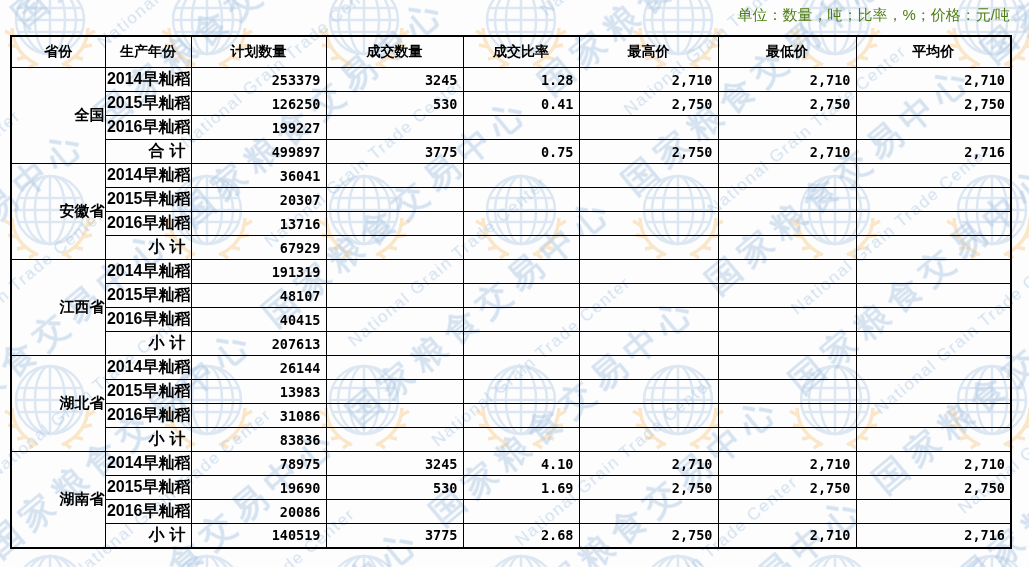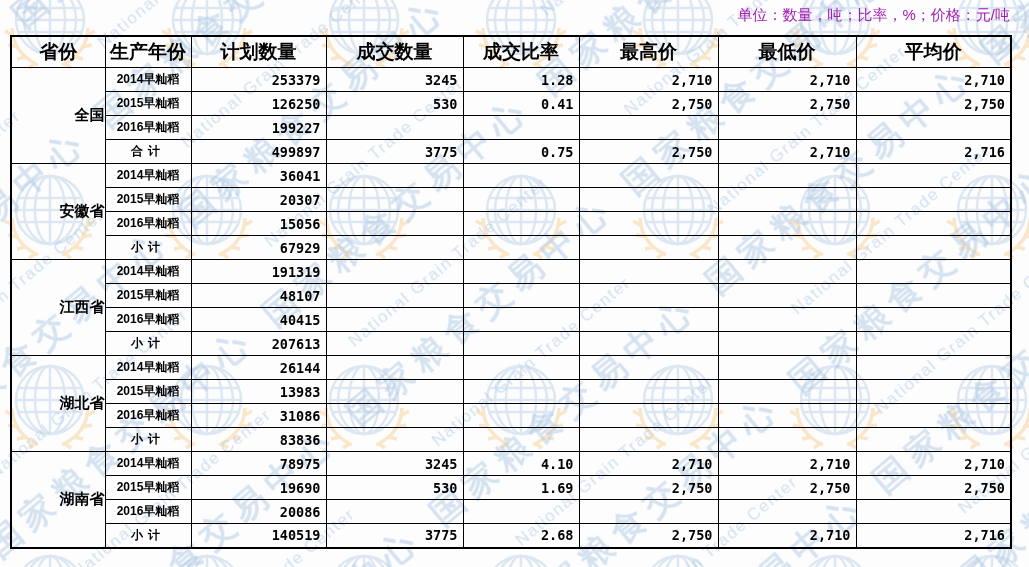--- a/index.html
+++ b/index.html
@@ -12,34 +12,34 @@
   #wm-svg { position:absolute; left:0; top:0; z-index:0; }
   .wm-cn { font-size:34px; font-weight:bold; letter-spacing:8px; opacity:.50;
            font-family:"Liberation Sans", sans-serif; }
   .wm-en { font-size:17px; letter-spacing:1.5px; opacity:.55;
            font-family:"Liberation Sans", sans-serif; }
   #globe { fill:none; stroke-width:2.5; opacity:.40; }
   #globe .wheat { stroke-width:3.5; opacity:.95; fill:none; }
   
   .unit-note {
     position:absolute; top:6px; right:19px; z-index:2;
-    font-size:15px; color:#a21caf; white-space:nowrap;
+    font-size:15px; color:#4d7c0f; white-space:nowrap;
   }
   
   table {
     position:absolute; left:10px; top:35px; width:1000px; z-index:1;
     border-collapse:collapse; table-layout:fixed;
     border:2px solid #000; background:transparent;
   }
   th, td { border:1px solid #000; padding:0; vertical-align:middle;
            white-space:nowrap; overflow:hidden; color:#000; }
-  thead th { height:30px; font-size:19px; font-weight:bold; text-align:center; }
+  thead th { height:30px; font-size:14px; font-weight:bold; text-align:center; }
   tbody tr { height:24px; }
   th.prov { font-size:15px; font-weight:bold; text-align:right; }
-  td.year { font-size:12px; font-weight:bold; text-align:center; }
+  td.year { font-size:16px; font-weight:bold; text-align:right; }
   td.year.sub { letter-spacing:5px; }
   td.num  { font-family:"DejaVu Sans Mono", monospace; font-size:13.5px;
             font-weight:bold; text-align:right; padding-right:5px; }
 </style>
 </head>
 <body>
 
 <svg id="wm-svg" width="1029" height="567">
   <defs>
     <g id="globe" stroke="#aec8e2">
@@ -174,21 +174,21 @@
         <td class="year">2015早籼稻</td>
         <td class="num">20307</td>
         <td class="num"></td>
         <td class="num"></td>
         <td class="num"></td>
         <td class="num"></td>
         <td class="num"></td>
       </tr>
       <tr>
         <td class="year">2016早籼稻</td>
-        <td class="num">15056</td>
+        <td class="num">13716</td>
         <td class="num"></td>
         <td class="num"></td>
         <td class="num"></td>
         <td class="num"></td>
         <td class="num"></td>
       </tr>
       <tr>
         <td class="year sub">小计</td>
         <td class="num">67929</td>
         <td class="num"></td>

